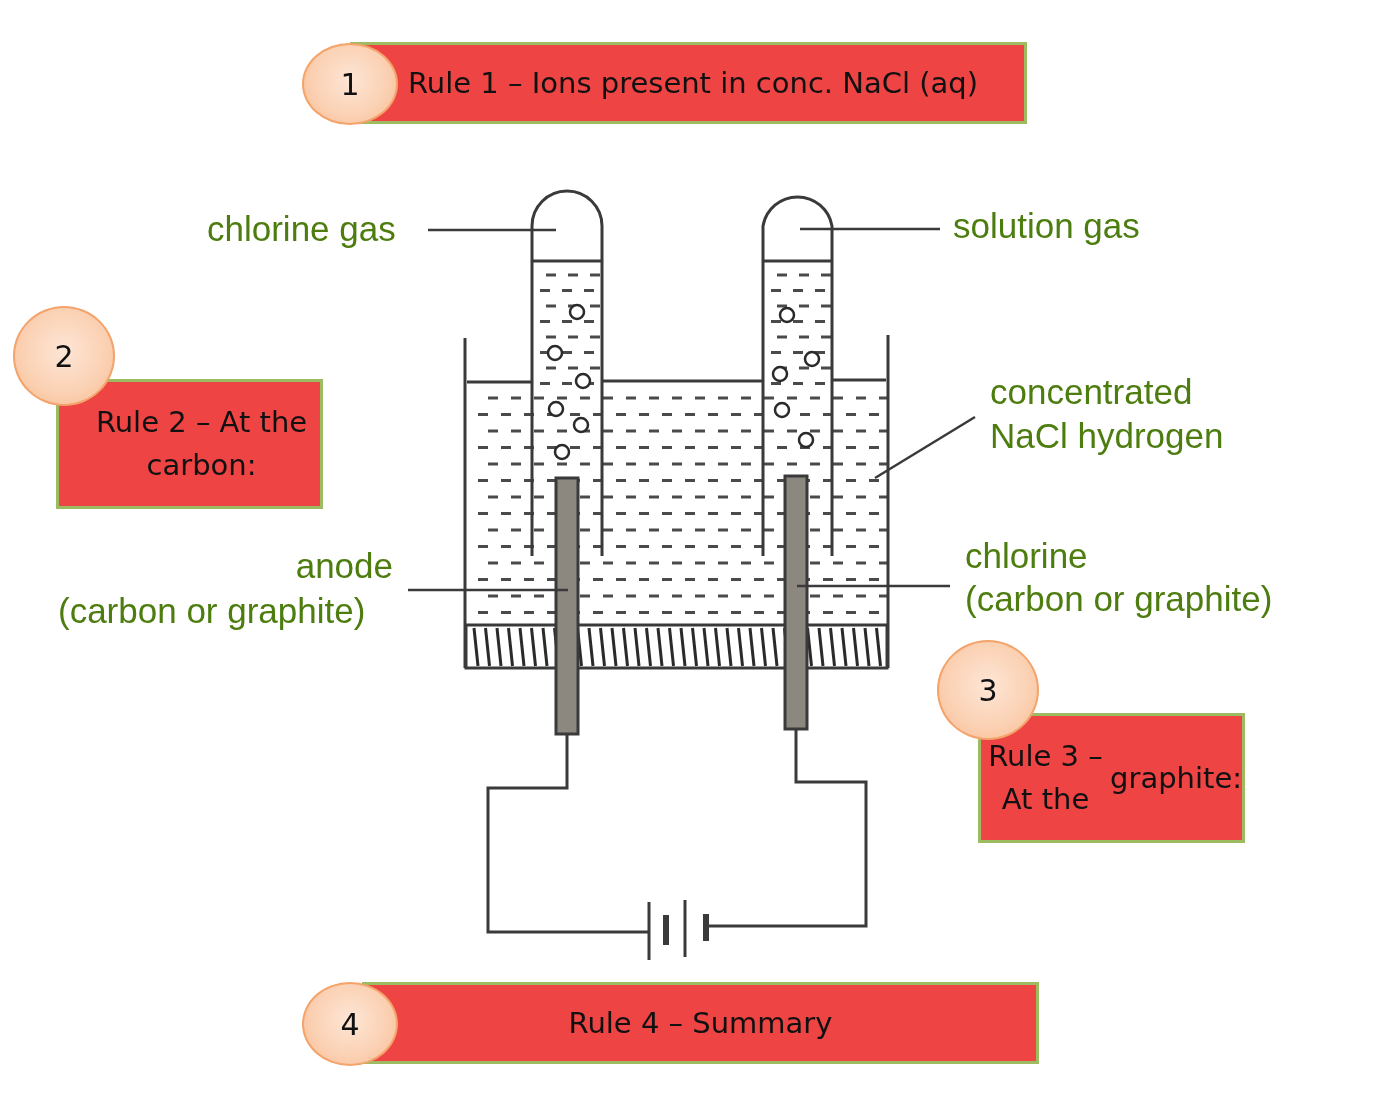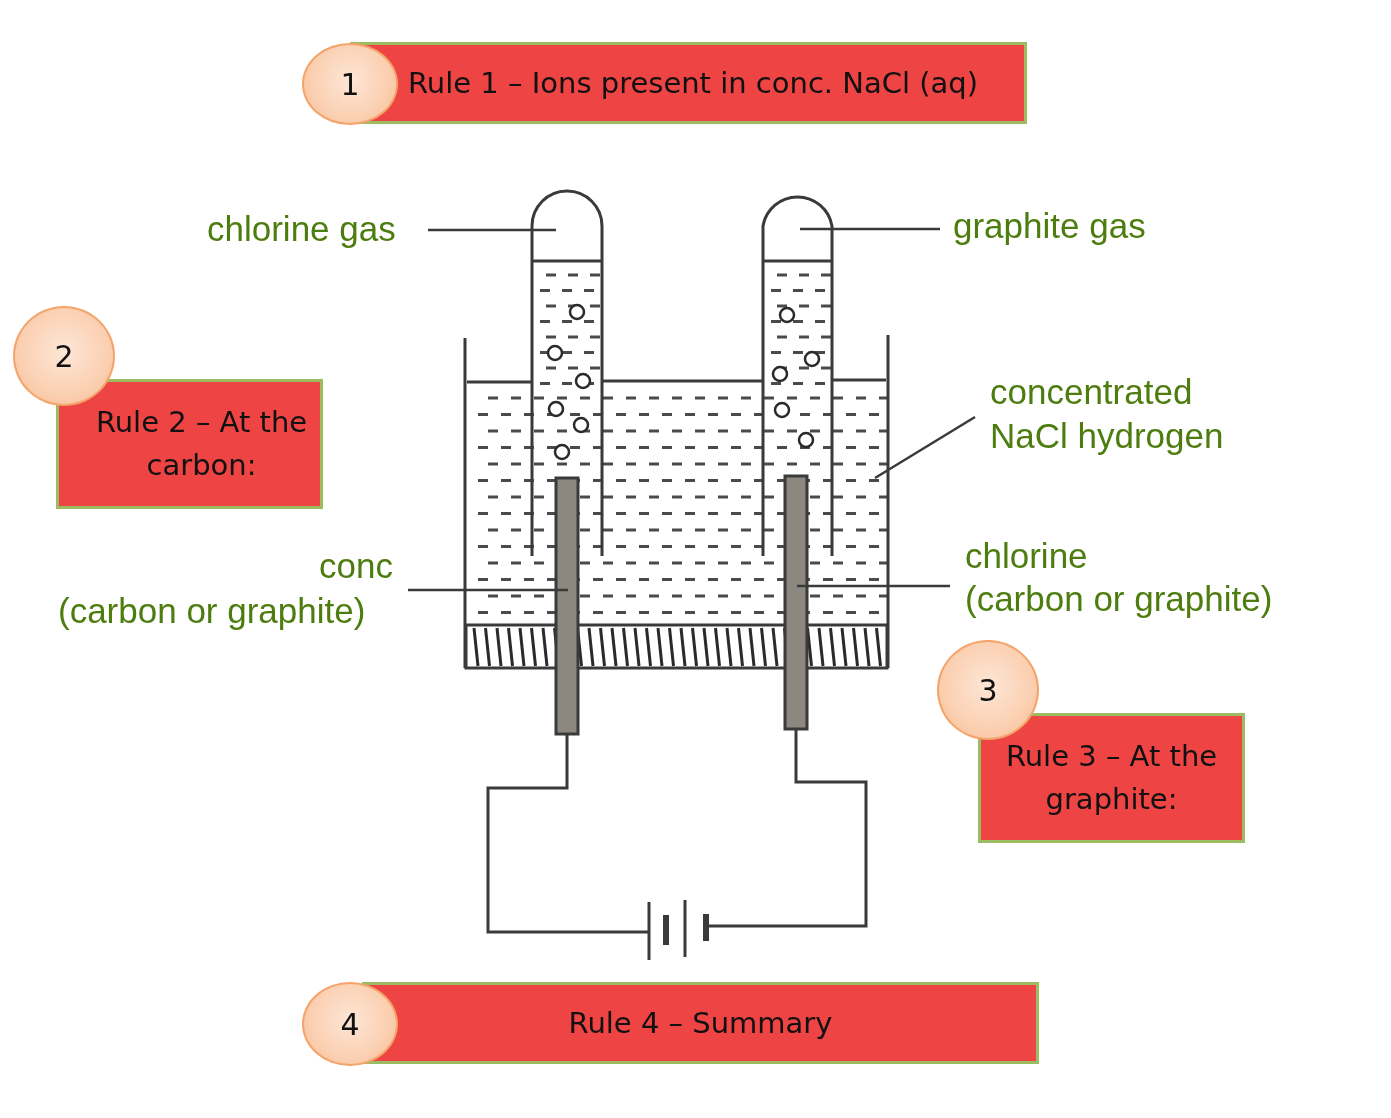--- a/index.html
+++ b/index.html
@@ -28,40 +28,40 @@
 </div>
 
 <div class="rule-box" style="left:56px; top:379px; width:267px; height:130px; flex-direction:column;padding-left:24px;">
   <span>Rule 2 – At the</span>
   <span>carbon:</span>
 </div>
 <div class="badge" style="left:13px; top:306px; width:102px; height:100px;">
   <span>2</span>
 </div>
 
-<div class="rule-box" style="left:978px; top:713px; width:267px; height:130px; flex-direction:column;">
+<div class="rule-box" style="left:978px; top:713px; width:267px; height:130px; ">
   <span>Rule 3 – At the</span>
   <span>graphite:</span>
 </div>
 <div class="badge" style="left:937px; top:640px; width:102px; height:100px;">
   <span>3</span>
 </div>
 
 <div class="rule-box" style="left:362px; top:982px; width:677px; height:82px;">
   <span>Rule 4 – Summary</span>
 </div>
 <div class="badge" style="left:302px; top:982px; width:96px; height:84px;">
   <span>4</span>
 </div>
 
 <div class="label" style="left:207px; top:206px;">chlorine gas</div>
-<div class="label" style="left:953px; top:203px;">graphite gas</div>
+<div class="label" style="left:953px; top:203px;">solution gas</div>
 <div class="label" style="left:990px; top:369px;">concentrated</div>
 <div class="label" style="left:990px; top:413px;">NaCl hydrogen</div>
-<div class="label" style="right:998px; top:543px; text-align:right;">conc</div>
+<div class="label" style="right:998px; top:543px; text-align:right;">anode</div>
 <div class="label" style="left:58px; top:588px;">(carbon or graphite)</div>
 <div class="label" style="left:965px; top:533px;">chlorine</div>
 <div class="label" style="left:965px; top:576px;">(carbon or graphite)</div>
 
 <svg id="cell" width="1391" height="1118">
   <g id="dashes">
       <line x1="488" y1="398" x2="498" y2="398" stroke="#4a4a4a" stroke-width="3"></line>
       <line x1="511" y1="398" x2="521" y2="398" stroke="#4a4a4a" stroke-width="3"></line>
       <line x1="534" y1="398" x2="544" y2="398" stroke="#4a4a4a" stroke-width="3"></line>
       <line x1="557" y1="398" x2="567" y2="398" stroke="#4a4a4a" stroke-width="3"></line>

